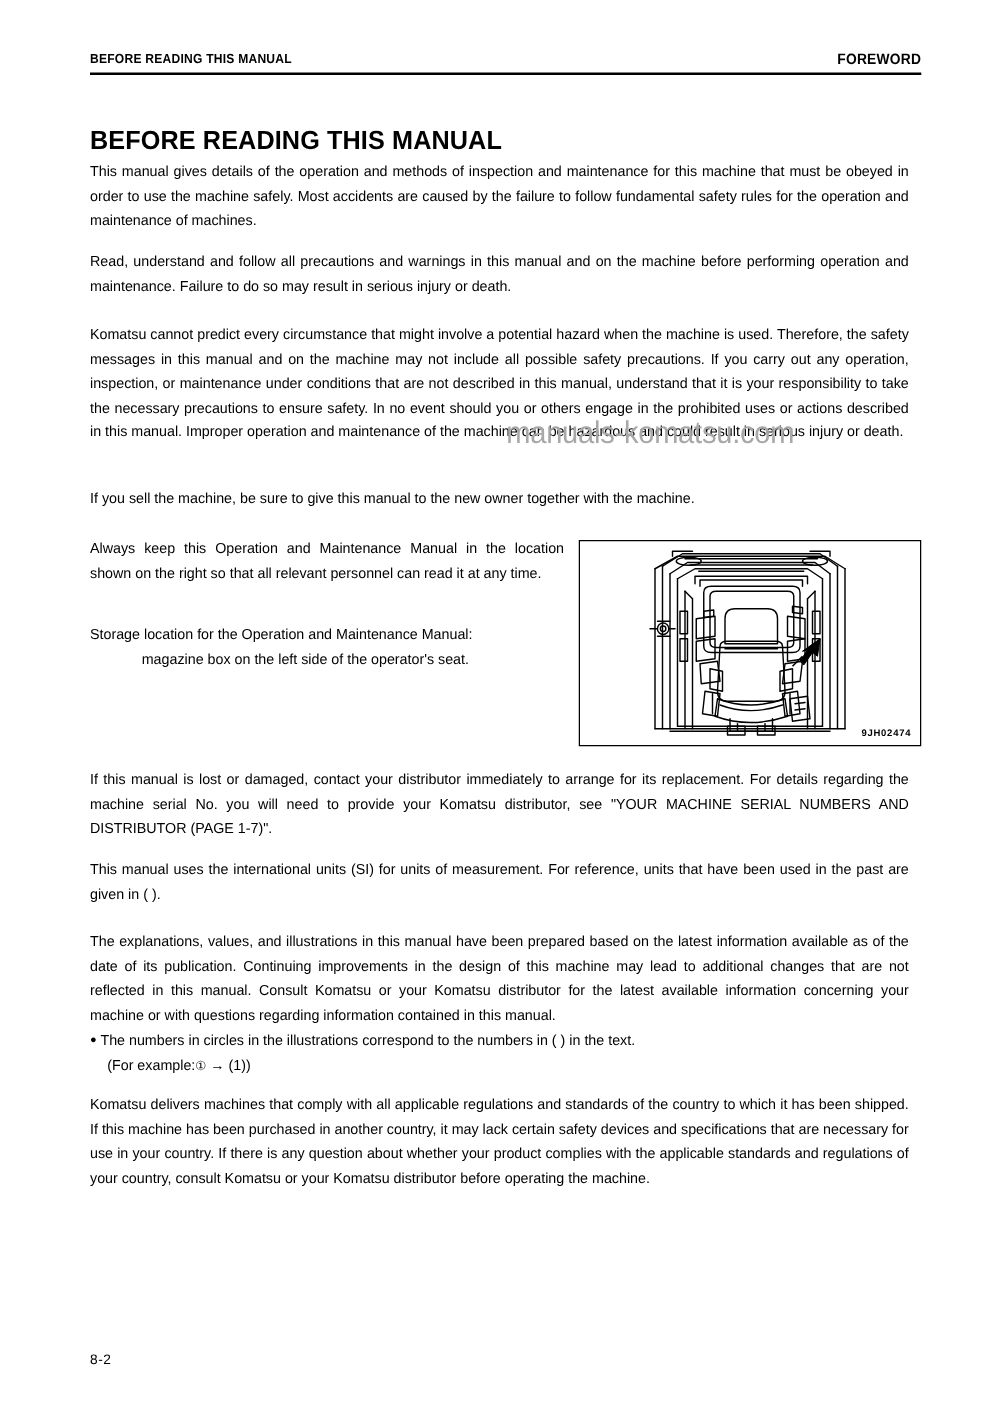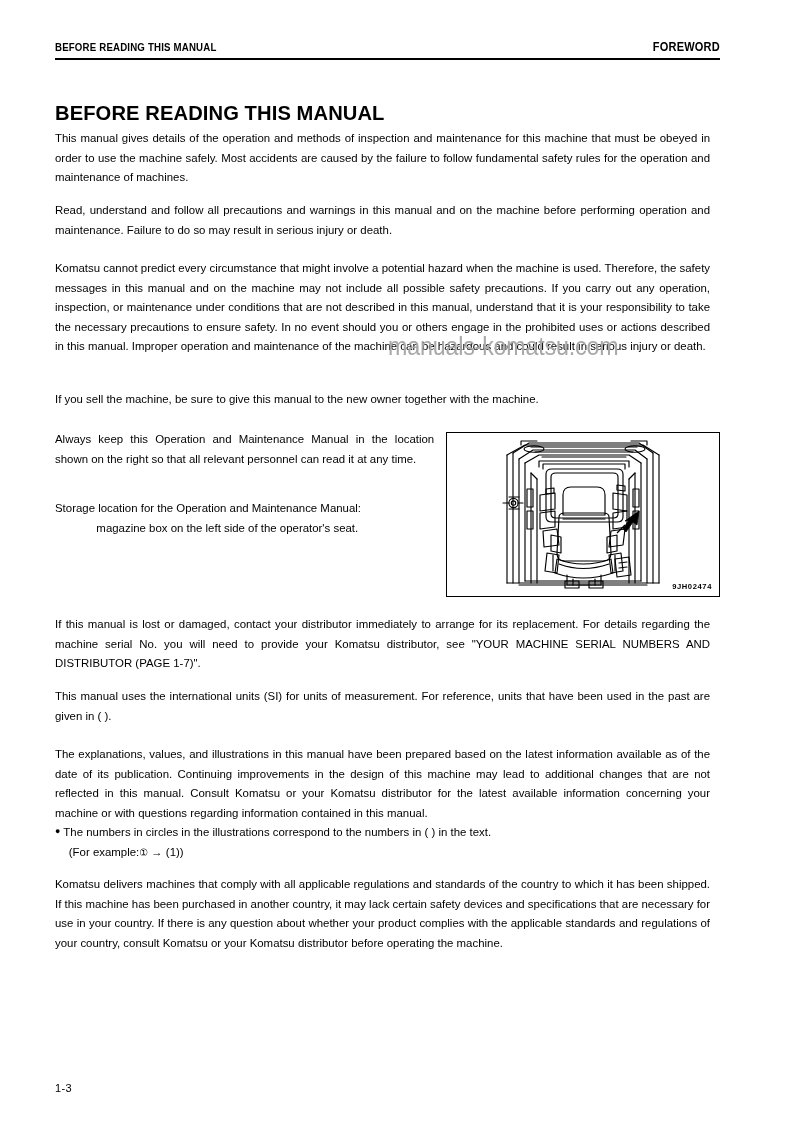--- a/index.html
+++ b/index.html
@@ -14,21 +14,21 @@
   .page {
     position: relative;
     width: 793px;
     height: 1123px;
     margin: 0 auto;
     background: #ffffff;
     overflow: hidden;
   }
   .content {
     position: absolute;
-    left: 55px;
+    left: 72px;
     top: 0;
     width: 665px;
     height: 943px;
   }
 
   
   .page-header {
     position: absolute;
     left: 0;
     top: 41px;
@@ -329,16 +329,16 @@
       </span>
       <span class="sub-line"><span>(For example:</span><span class="circled">①</span><span> → (1))</span></span>
     </div>
 
     <div class="body-block" style="top:874px;">
       <p>Komatsu delivers machines that comply with all applicable regulations and standards of the country to which it has been shipped.  If this machine has been purchased in another country, it may lack certain safety devices and specifications that are necessary for use in your country. If there is any question about whether your product complies with the applicable standards and regulations of your country, consult Komatsu or your Komatsu distributor before operating the machine.</p>
     </div>
 
     <div class="watermark">manuals-komatsu.com</div>
 
-    <div class="page-footer">1-3</div>
+    <div class="page-footer">8-2</div>
 
   </div>
 </div>
 
 </body></html>

